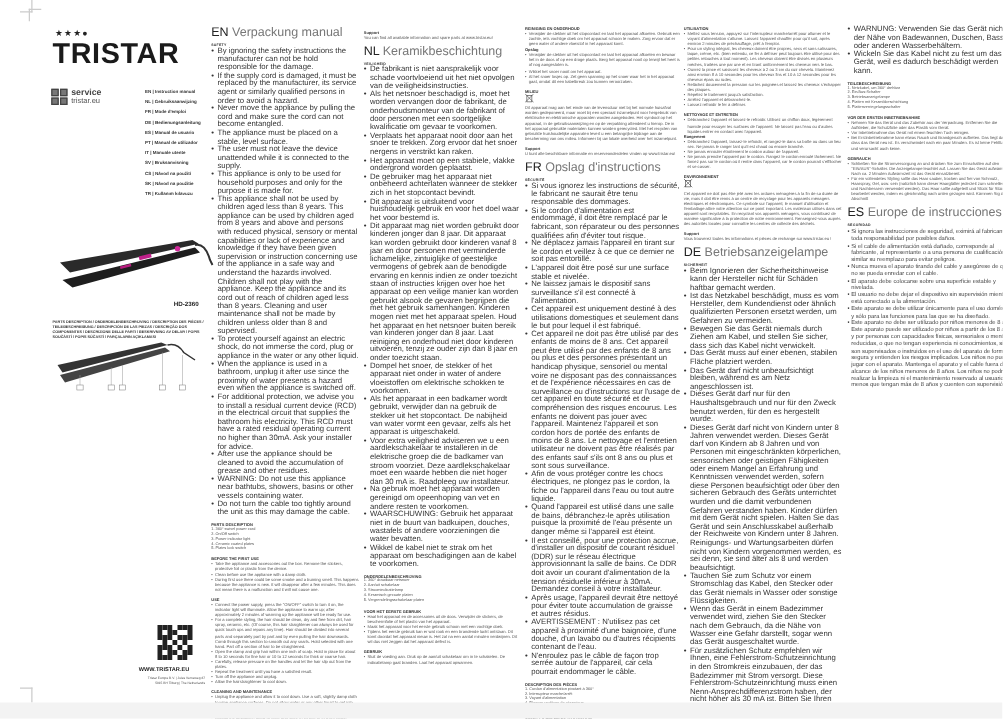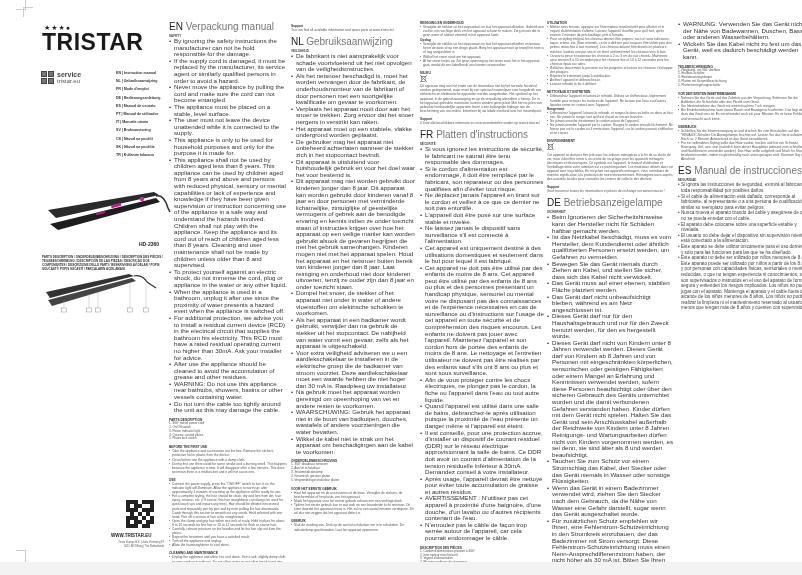--- a/index.html
+++ b/index.html
@@ -219,21 +219,21 @@
 
     </ul>
 
   </div>
 
   <div class="col" style="left:275px;width:125px">
     <div class="small" style="margin-bottom:3px"></div>
     <div class="sec" style="margin-top:0">Support</div>
     <div class="small">You can find all available information and spare parts at www.tristar.eu!</div>
     <div class="spacer"></div>
-    <div class="h1"><b>NL</b> <span>Gebruiksaanwijzing</span></div>
+    <div class="h1"><b>NL</b> <span>Keramikbeschichtung</span></div>
     <div class="sub">VEILIGHEID</div>
     <ul class="big">
       <li>De fabrikant is niet aansprakelijk voor schade voortvloeiend uit het niet opvolgen van de veiligheidsinstructies.</li>
       <li>Als het netsnoer beschadigd is, moet het worden vervangen door de fabrikant, de onderhoudsmonteur van de fabrikant of door personen met een soortgelijke kwalificatie om gevaar te voorkomen.</li>
       <li>Verplaats het apparaat nooit door aan het snoer te trekken. Zorg ervoor dat het snoer nergens in verstrikt kan raken.</li>
       <li>Het apparaat moet op een stabiele, vlakke ondergrond worden geplaatst.</li>
       <li>De gebruiker mag het apparaat niet onbeheerd achterlaten wanneer de stekker zich in het stopcontact bevindt.</li>
       <li>Dit apparaat is uitsluitend voor huishoudelijk gebruik en voor het doel waar het voor bestemd is.</li>
       <li>Dit apparaat mag niet worden gebruikt door kinderen jonger dan 8 jaar. Dit apparaat kan worden gebruikt door kinderen vanaf 8 jaar en door personen met verminderde lichamelijke, zintuiglijke of geestelijke vermogens of gebrek aan de benodigde ervaring en kennis indien ze onder toezicht staan of instructies krijgen over hoe het apparaat op een veilige manier kan worden gebruikt alsook de gevaren begrijpen die met het gebruik samenhangen. Kinderen mogen niet met het apparaat spelen. Houd het apparaat en het netsnoer buiten bereik van kinderen jonger dan 8 jaar. Laat reiniging en onderhoud niet door kinderen uitvoeren, tenzij ze ouder zijn dan 8 jaar en onder toezicht staan.</li>
       <li>Dompel het snoer, de stekker of het apparaat niet onder in water of andere vloeistoffen om elektrische schokken te voorkomen.</li>
@@ -277,21 +277,21 @@
     <div class="sec">MILIEU</div>
     <svg class="bin" viewBox="0 0 7 8">
         <rect x="1.5" y="1.5" width="4" height="5" fill="none" stroke="#444" stroke-width=".5"></rect>
         <line x1="0" y1="0" x2="7" y2="7" stroke="#444" stroke-width=".5"></line>
         <line x1="7" y1="0" x2="0" y2="7" stroke="#444" stroke-width=".5"></line>
       </svg>
     <div class="small">Dit apparaat mag aan het einde van de levensduur niet bij het normale huisafval worden gedeponeerd, maar moet bij een speciaal inzamelpunt voor hergebruik van elektrische en elektronische apparaten worden aangeboden. Het symbool op het apparaat, in de gebruiksaanwijzing en op de verpakking attendeert u hierop. De in het apparaat gebruikte materialen kunnen worden gerecycled. Met het recyclen van gebruikte huishoudelijke apparaten levert u een belangrijke bijdrage aan de bescherming van ons milieu. Informeer bij uw lokale overheid over het inzamelpunt.</div>
     <div class="sec">Support</div>
     <div class="small">U kunt alle beschikbare informatie en reserveonderdelen vinden op www.tristar.eu!</div>
     <div class="spacer"></div>
-    <div class="h1"><b>FR</b> <span>Platten d'instructions</span></div>
+    <div class="h1"><b>FR</b> <span>Opslag d'instructions</span></div>
     <div class="sub">SÉCURITÉ</div>
     <ul class="big">
       <li>Si vous ignorez les instructions de sécurité, le fabricant ne saurait être tenu responsable des dommages.</li>
       <li>Si le cordon d'alimentation est endommagé, il doit être remplacé par le fabricant, son réparateur ou des personnes qualifiées afin d'éviter tout risque.</li>
       <li>Ne déplacez jamais l'appareil en tirant sur le cordon et veillez à ce que ce dernier ne soit pas entortillé.</li>
       <li>L'appareil doit être posé sur une surface stable et nivelée.</li>
       <li>Ne laissez jamais le dispositif sans surveillance s'il est connecté à l'alimentation.</li>
       <li>Cet appareil est uniquement destiné à des utilisations domestiques et seulement dans le but pour lequel il est fabriqué.</li>
       <li>Cet appareil ne doit pas être utilisé par des enfants de moins de 8 ans. Cet appareil peut être utilisé par des enfants de 8 ans ou plus et des personnes présentant un handicap physique, sensoriel ou mental voire ne disposant pas des connaissances et de l'expérience nécessaires en cas de surveillance ou d'instructions sur l'usage de cet appareil en toute sécurité et de compréhension des risques encourus. Les enfants ne doivent pas jouer avec l'appareil. Maintenez l'appareil et son cordon hors de portée des enfants de moins de 8 ans. Le nettoyage et l'entretien utilisateur ne doivent pas être réalisés par des enfants sauf s'ils ont 8 ans ou plus et sont sous surveillance.</li>
       <li>Afin de vous protéger contre les chocs électriques, ne plongez pas le cordon, la fiche ou l'appareil dans l'eau ou tout autre liquide.</li>
@@ -379,21 +379,21 @@
       <li>Nehmen Sie das Gerät und das Zubehör aus der Verpackung. Entfernen Sie die Aufkleber, die Schutzfolie oder das Plastik vom Gerät.</li>
       <li>Vor Inbetriebnahme das Gerät mit einem feuchten Tuch reinigen.</li>
       <li>Bei Erstinbetriebnahme kann etwas Rauch und Brandgeruch auftreten. Das liegt daran, dass das Gerät neu ist. Es verschwindet nach ein paar Minuten. Es ist keine Fehlfunktion und verursacht auch keine.</li>
     </ul>
     <div class="sec">GEBRAUCH</div>
     <ul class="small">
       <li>Schließen Sie die Stromversorgung an und drücken Sie zum Einschalten auf den "EIN/AUS"-Schalter. Die Anzeigelampe leuchtet auf. Lassen Sie das Gerät aufwärmen. Nach ca. 2 Minuten Aufwärmzeit ist das Gerät einsatzbereit.</li>
       <li>Für ein vollendetes Styling sollte das Haar sauber, trocken und frei von Schmutz, Haarspray, Gel, usw. sein (natürlich kann dieser Haarglätter jederzeit zum schnellen Auf- und Nachbessern verwendet werden). Das Haar sollte aufgeteilt und Stück für Stück bearbeitet werden, indem es gleichmäßig nach unten gezogen wird. Kämmen Sig diesen Abschnitt</li>
     </ul>
     <div class="spacer"></div>
-    <div class="h1"><b>ES</b> <span>Manual de instrucciones</span></div>
+    <div class="h1"><b>ES</b> <span>Europe de instrucciones</span></div>
     <div class="sub">SEGURIDAD</div>
     <ul class="small" style="font-size:4.6px;line-height:5.6px;color:#444">
       <li>Si ignora las instrucciones de seguridad, eximirá al fabricante de toda responsabilidad por posibles daños.</li>
       <li>Si el cable de alimentación está dañado, corresponde al fabricante, al representante o a una persona de cualificación similar su reemplazo para evitar peligros.</li>
       <li>Nunca mueva el aparato tirando del cable y asegúrese de que no se pueda enredar con el cable.</li>
       <li>El aparato debe colocarse sobre una superficie estable y nivelada.</li>
       <li>El usuario no debe dejar el dispositivo sin supervisión mientras está conectado a la alimentación.</li>
       <li>Este aparato se debe utilizar únicamente para el uso doméstico y sólo para las funciones para las que se ha diseñado.</li>
       <li>Este aparato no debe ser utilizado por niños menores de 8 años. Este aparato puede ser utilizado por niños a partir de los 8 años y por personas con capacidades físicas, sensoriales o mentales reducidas, o que no tengan experiencia ni conocimientos, sin son supervisados o instruidos en el uso del aparato de forma segura y entienden los riesgos implicados. Los niños no pueden jugar con el aparato. Mantenga el aparato y el cable fuera del alcance de los niños menores de 8 años. Los niños no podrán realizar la limpieza ni el mantenimiento reservado al usuario a menos que tengan más de 8 años y cuenten con supervisión.</li>
     </ul>

